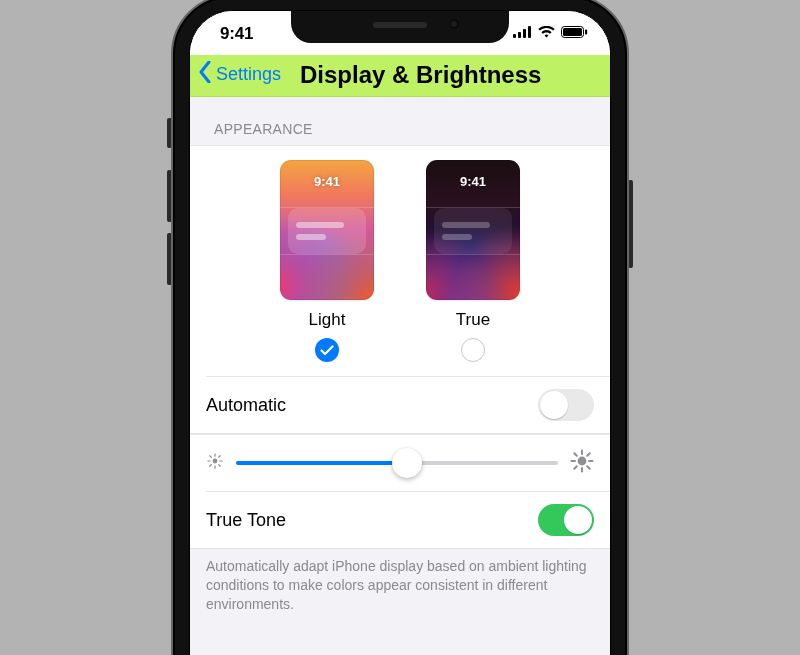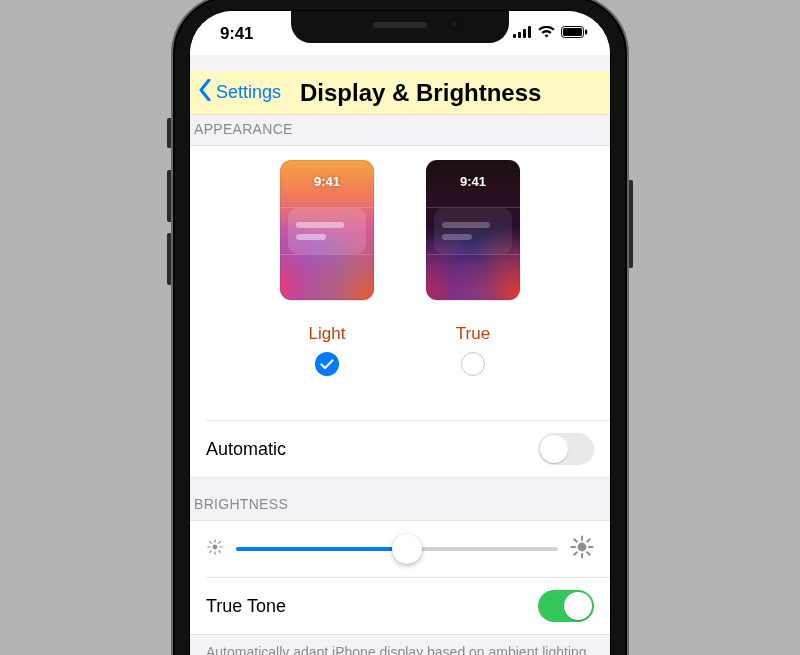--- a/index.html
+++ b/index.html
@@ -80,23 +80,23 @@
     position:absolute;
     right:22px; top:15px;
     display:flex; align-items:center; gap:6px;
   }
   .cell-icon, .wifi-icon, .batt-icon { display:inline-block; }
   .cell-icon svg, .wifi-icon svg, .batt-icon svg { display:block; }
 
   
   .nav-bar {
     position:absolute;
-    top:60px; left:0; right:0;
+    top:42px; left:0; right:0;
     height:44px;
-    background:#fef9c3;
+    background:#bef264;
     border-bottom:1px solid rgba(0,0,0,0.08);
   }
   .back-btn {
     position:absolute;
     left:8px; top:0; bottom:0;
     display:flex; align-items:center;
     color:#007aff;
     font-size:18px;
     cursor:pointer;
   }
@@ -110,21 +110,21 @@
   }
 
   
   .content {
     position:absolute;
     top:88px; left:0; right:0; bottom:0;
     overflow:hidden;
   }
 
   .section-header {
-    padding:22px 16px 8px 4px;
+    padding:22px 16px 8px 24px;
     font-size:14px;
     color:#8a8a8e;
     letter-spacing:0.3px;
   }
   .section-header.tight { padding-top:18px; }
 
   .card {
     background:#fff;
   }
   .card.bt { border-top:1px solid rgba(0,0,0,0.1); }
@@ -192,23 +192,23 @@
   .preview-panel .bar.b2 { top:26px; right:40px; }
   .preview-panel::before, .preview-panel::after {
     content:"";
     position:absolute; left:-8px; right:-8px; height:1px;
     background:rgba(255,255,255,0.18);
   }
   .preview-panel::before { top:-1px; }
   .preview-panel::after { bottom:-1px; }
 
   .mode-label {
-    margin-top:24px;
+    margin-top:10px;
     font-size:17px;
-    color:#c2410c;
+    color:#000000;
   }
   .mode-radio {
     margin-top:8px;
     width:24px; height:24px;
     border-radius:50%;
     display:flex; align-items:center; justify-content:center;
   }
   .mode-radio.selected {
     background:#007aff;
   }
@@ -382,29 +382,28 @@
                 <div class="bar b1"></div>
                   <div class="bar b2"></div>
               </div>
             </div>
             <div class="mode-label">True</div>
             <div class="mode-radio unselected"></div>
           </div>
 
         </div>
 
-        <div class="row" style="border-top:1px solid rgba(0,0,0,0.1); margin-left:16px; padding-left:0;margin-top:30px;">
+        <div class="row" style="border-top:1px solid rgba(0,0,0,0.1); margin-left:16px; padding-left:0;">
           <span class="label">Automatic</span>
           <span class="switch off">
             <span class="knob"></span>
           </span>
         </div>
       </div>
 
-      <div class="section-header tight">BRIGHTNESS</div>
 
       <div class="card bt bb">
         <div class="slider-row" style="border-top:none;">
           <span class="sun-icon">
             <svg width="18" height="18" viewBox="0 0 24 24">
               <circle cx="12" cy="12" r="3.2" fill="#8e8e93"></circle>
               <g stroke="#8e8e93" stroke-width="1.6" stroke-linecap="round">
                 <line x1="12" y1="2.5" x2="12" y2="5.5"></line>
                   <line x1="12" y1="18.5" x2="12" y2="21.5"></line>
                 <line x1="2.5" y1="12" x2="5.5" y2="12"></line>

